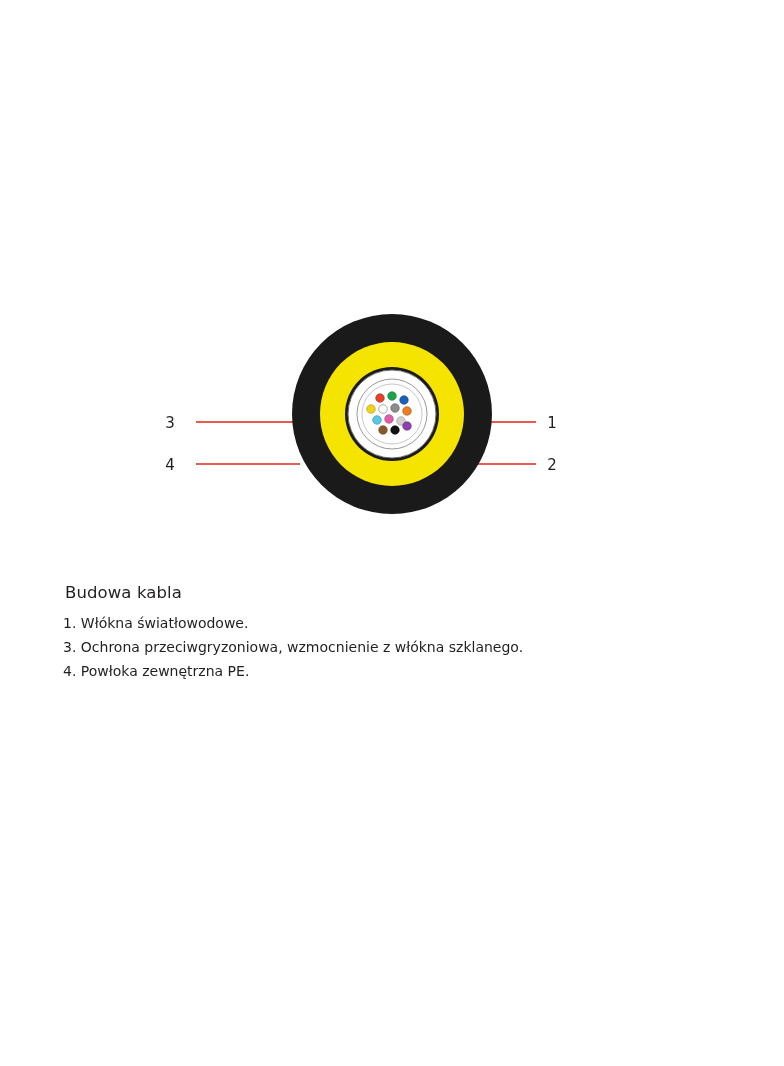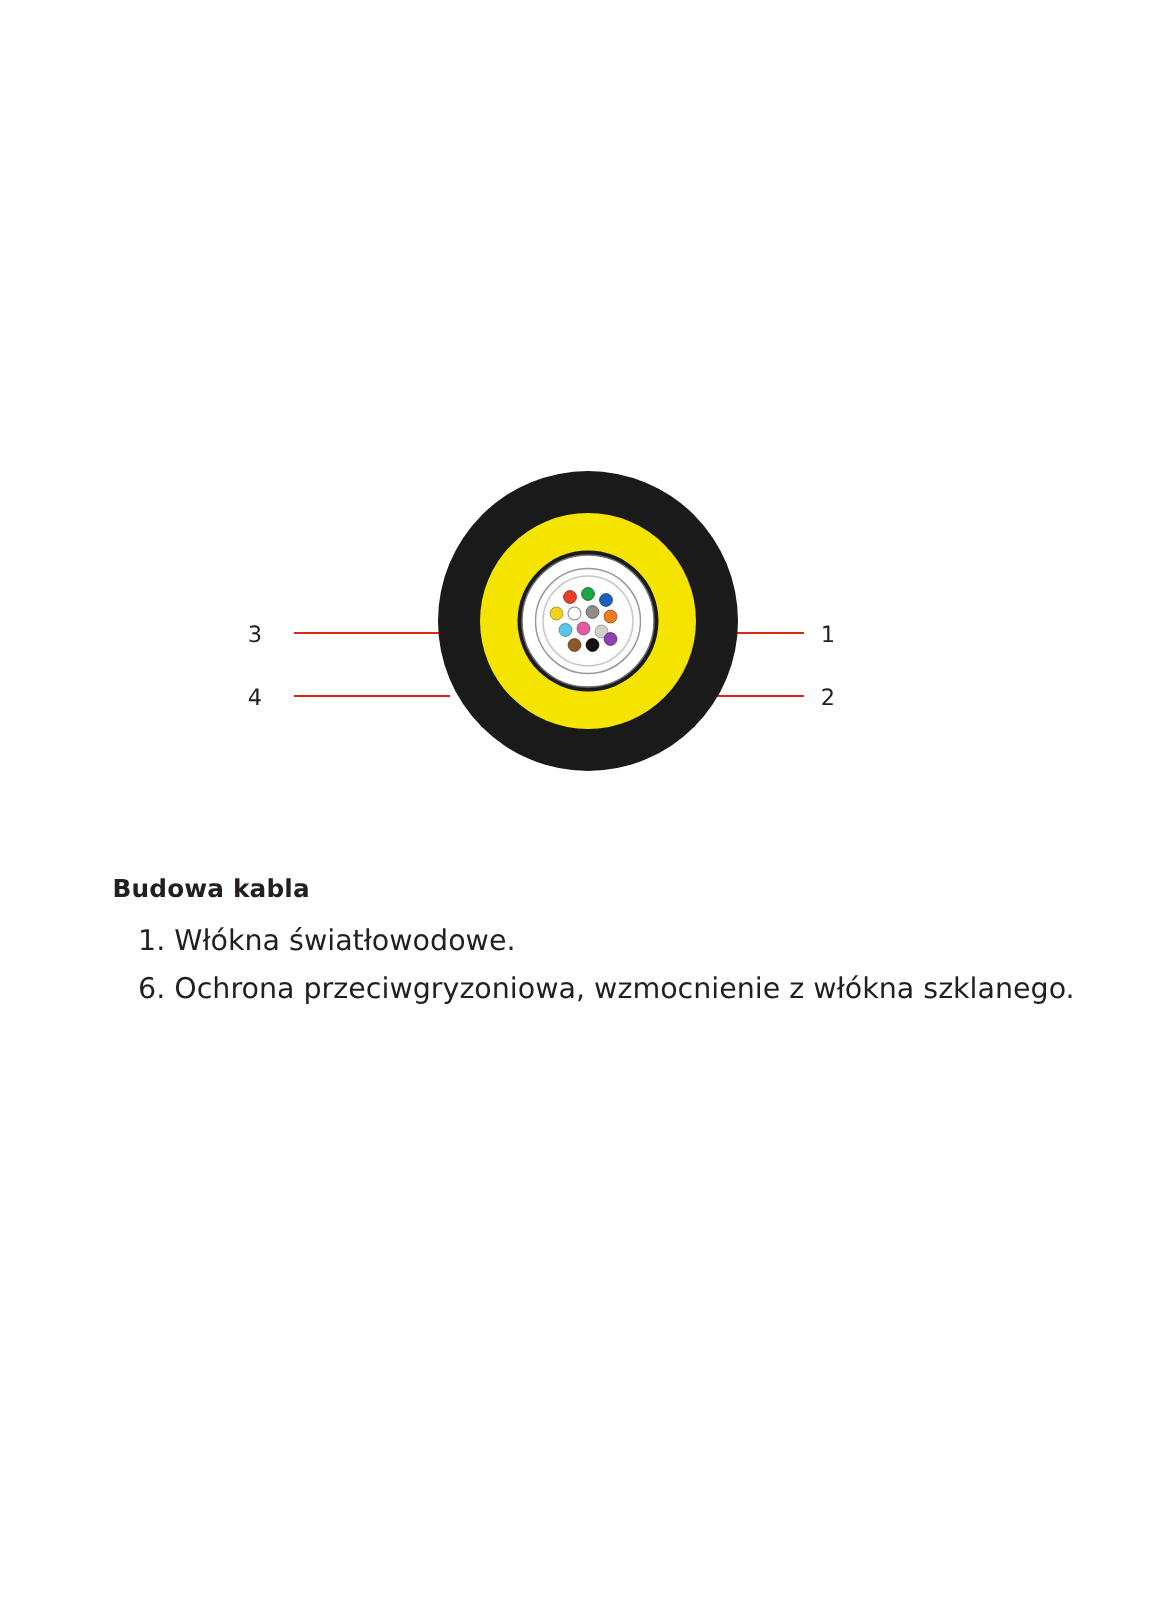--- a/index.html
+++ b/index.html
@@ -36,32 +36,31 @@
 
   
   #caption {
     position: absolute;
     left: 63px;
     top: 583px;
     width: 700px;
   }
   #caption-title {
     font-size: 16.5px;
-    font-weight: bold;
+    font-weight: normal;
     color: #231f20;
     letter-spacing: 0.1px;
-    margin: 0 0 7px 12px;
+    margin: 0 0 7px 2px;
     line-height: 1.25;
   }
   .caption-line {
-    font-size: 19px;
+    font-size: 14px;
     color: #231f20;
     line-height: 1.72;
     white-space: nowrap;
-    margin-left: 29px;
   }
 </style>
 </head>
 <body>
 
 <div id="diagram-wrap">
   <svg id="cable-svg" width="784" height="270" viewBox="0 0 784 270">
 
     <g>
       <line x1="196" y1="122" x2="330" y2="122" stroke="#e2231a" stroke-width="1.3"></line>
@@ -104,14 +103,15 @@
     <text class="callout-num" x="170" y="128" text-anchor="middle">3</text>
     <text class="callout-num" x="170" y="170" text-anchor="middle">4</text>
     <text class="callout-num" x="552" y="128" text-anchor="middle">1</text>
     <text class="callout-num" x="552" y="170" text-anchor="middle">2</text>
   </svg>
 </div>
 
 <div id="caption">
   <div id="caption-title">Budowa kabla</div>
   <div class="caption-line">1. Włókna światłowodowe.</div>
-  <div class="caption-line">6. Ochrona przeciwgryzoniowa, wzmocnienie z włókna szklanego.</div>
+  <div class="caption-line">3. Ochrona przeciwgryzoniowa, wzmocnienie z włókna szklanego.</div>
+  <div class="caption-line">4. Powłoka zewnętrzna PE.</div>
 </div>
 
 </body></html>

